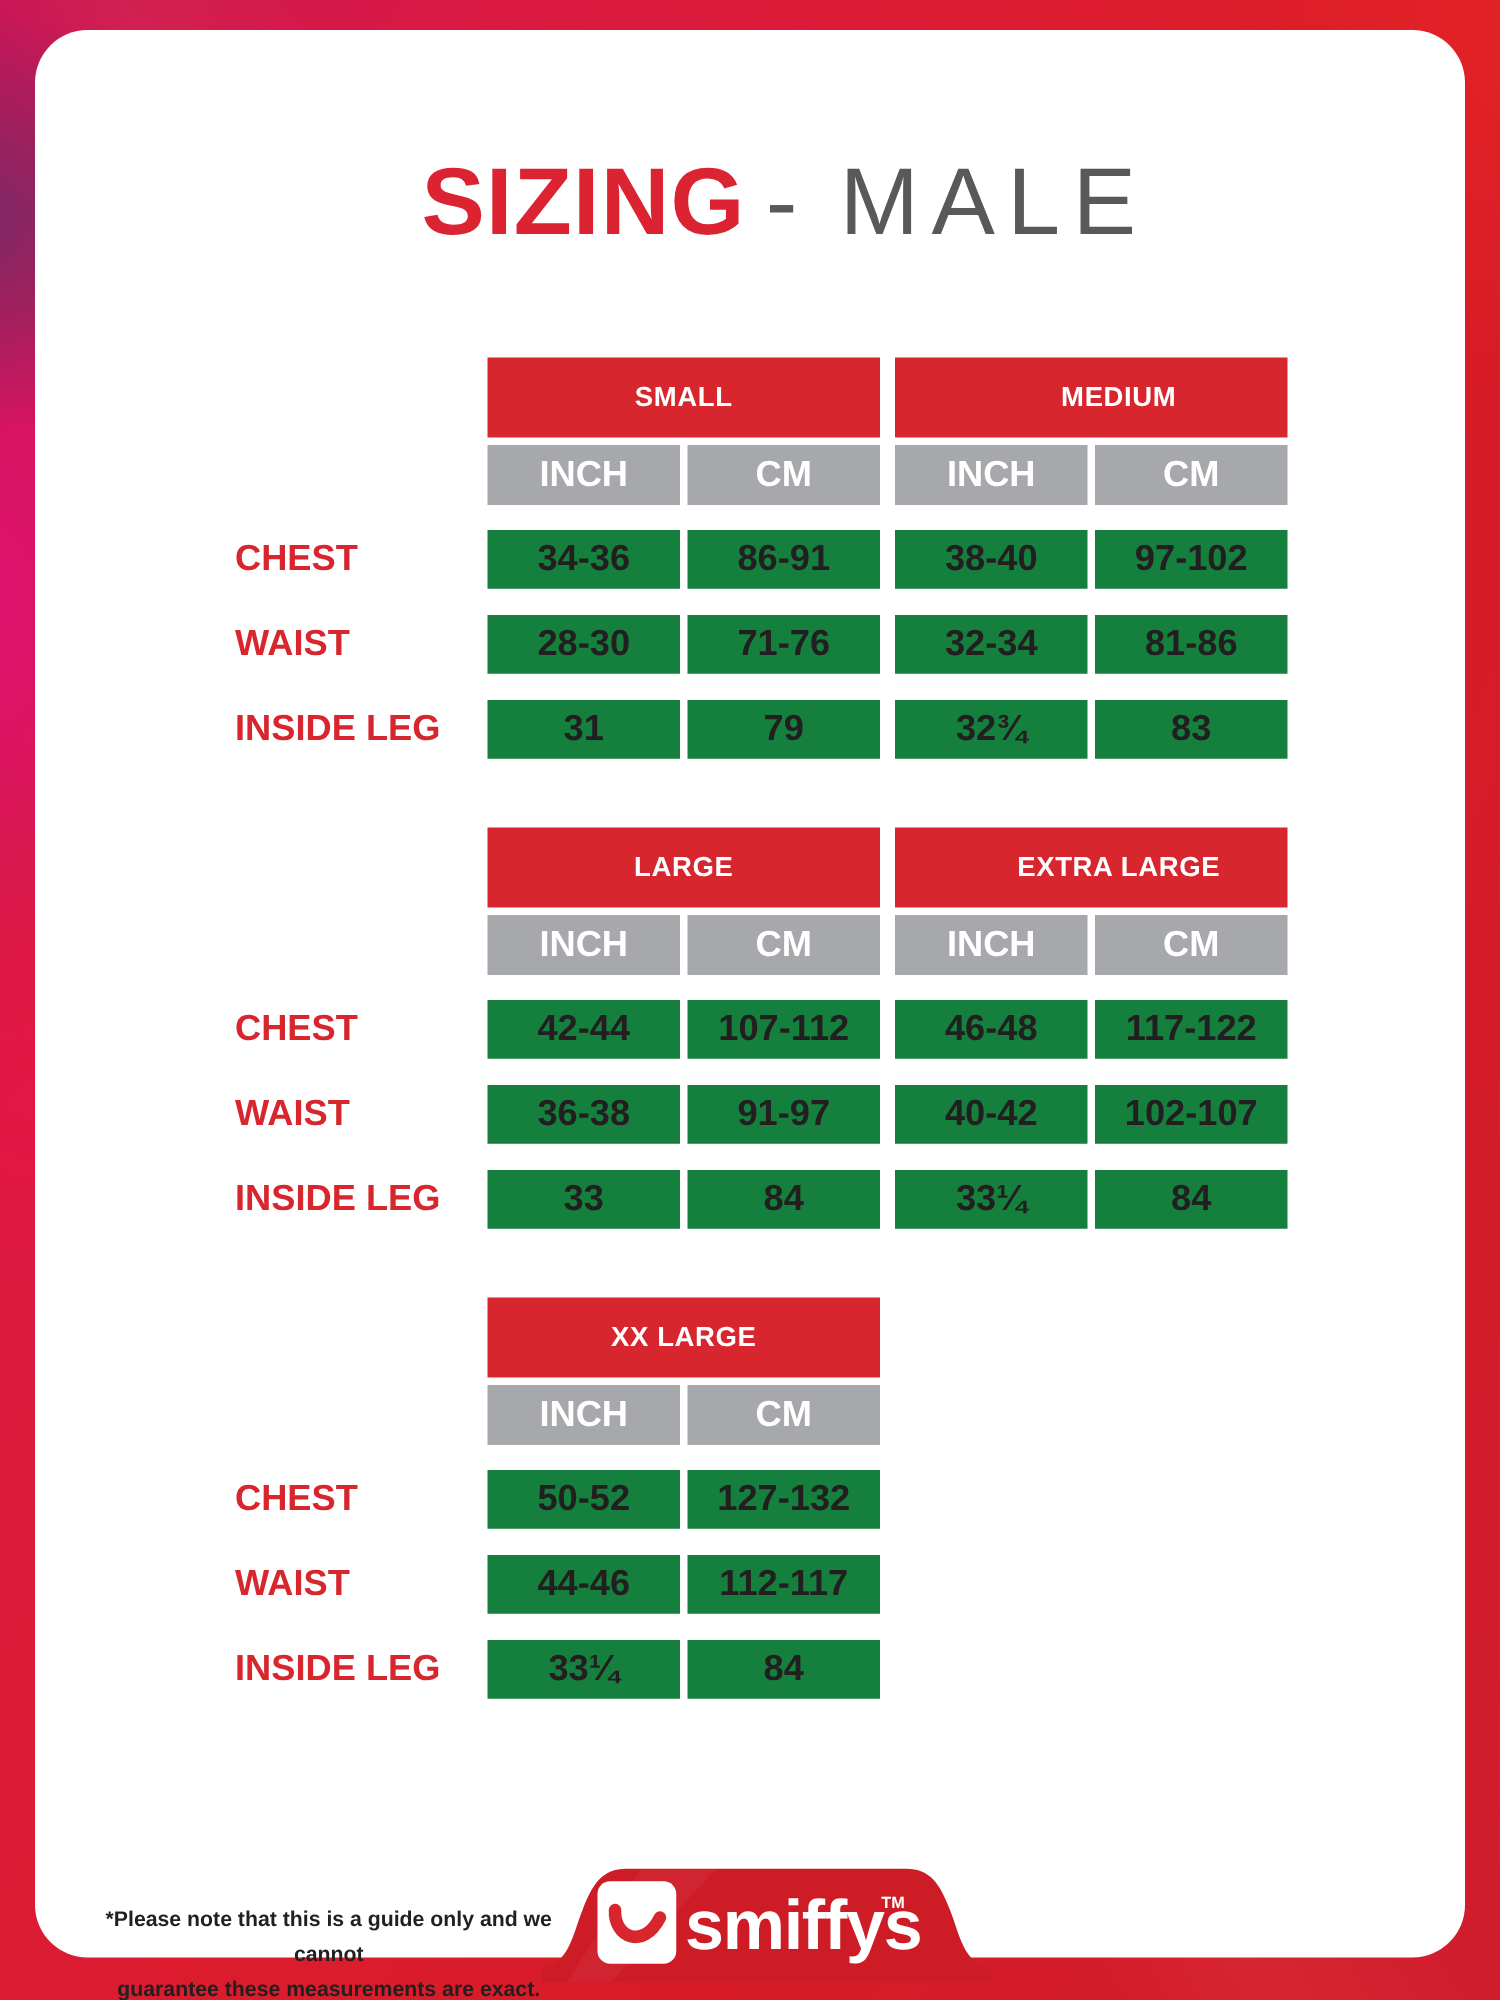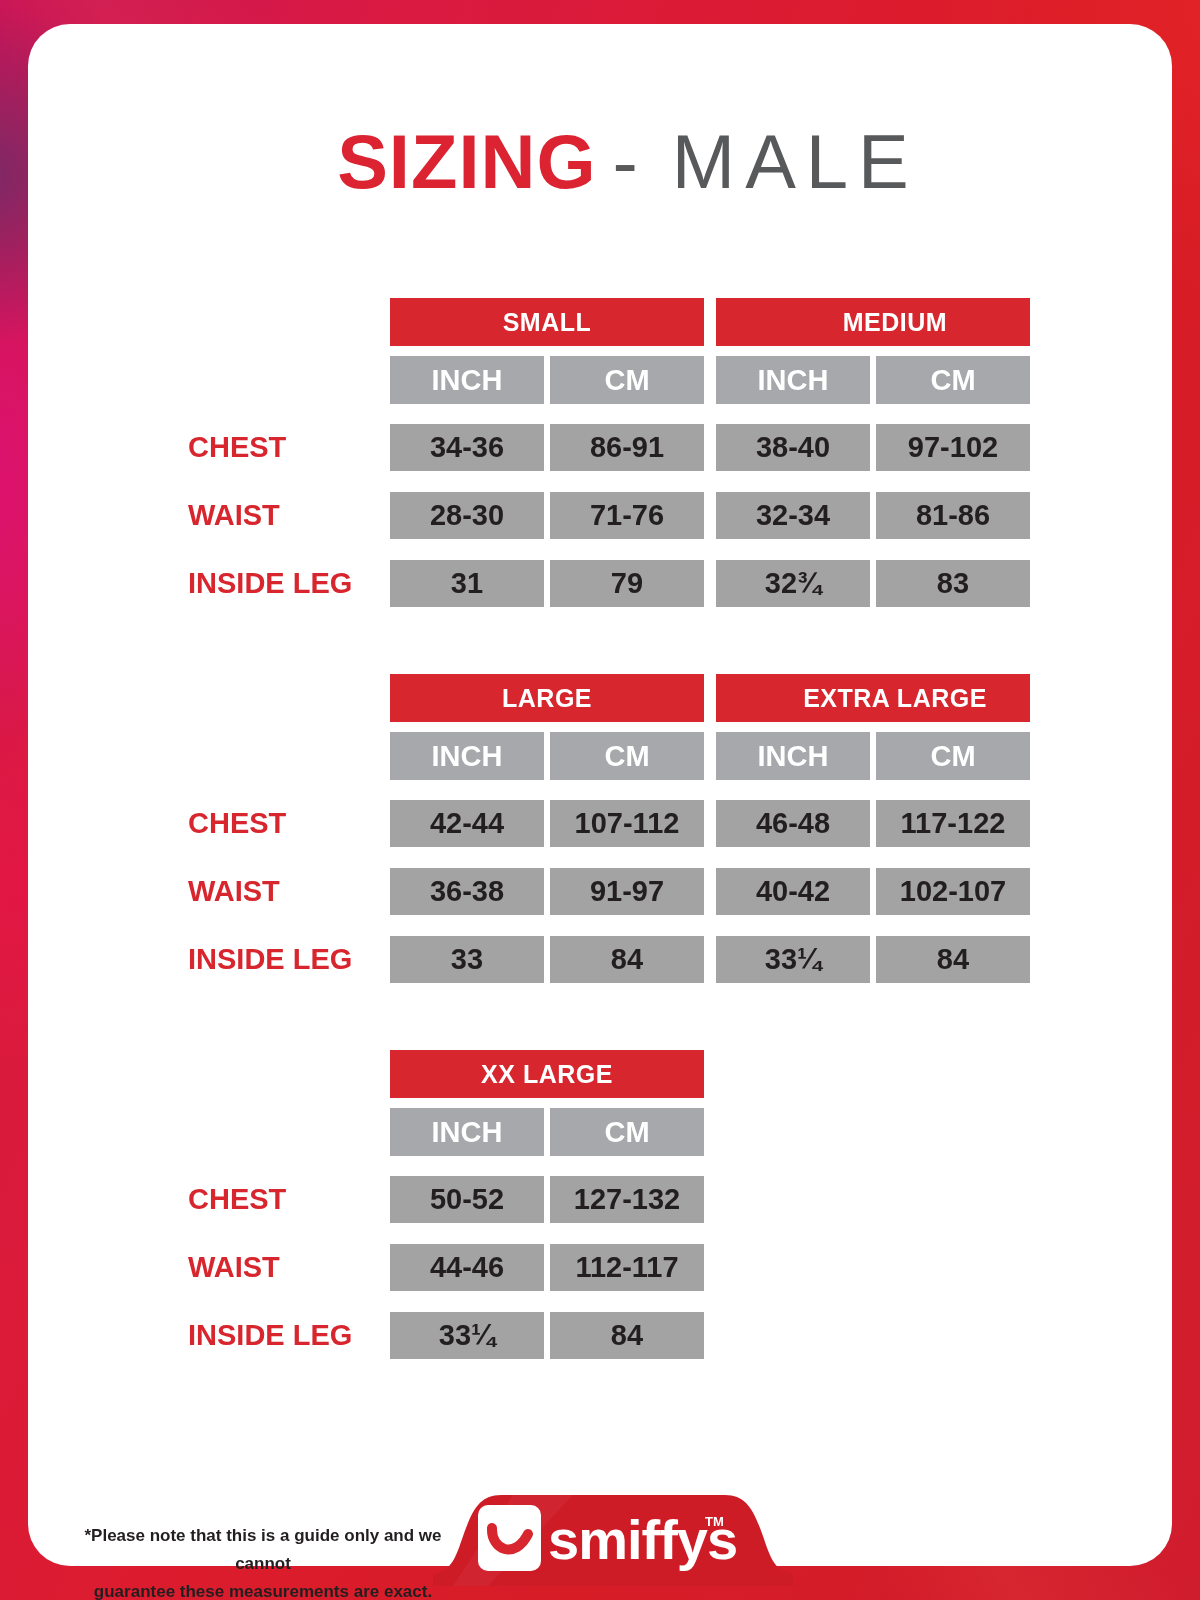--- a/index.html
+++ b/index.html
@@ -29,33 +29,32 @@
   }
   .title .t-red{ color:#db2332; font-weight:800; letter-spacing:1px; }
   .title .t-sep{ color:#58595b; font-weight:400; margin:0 16px; }
   .title .t-gray{ color:#58595b; font-weight:400; letter-spacing:10px;margin-left:18px; }
 
   
   .tbl{ position:absolute; left:0; width:1200px; height:321px; }
   .tbl-0{ top:262px; } .tbl-1{ top:638px; } .tbl-2{ top:1014px; }
 
   .hdr{
-    position:absolute; top:0; height:48px; background:#d7262e; color:#fff;
-    font-weight:700; font-size:25px; display:flex; align-items:center; justify-content:center;
+    position:absolute; top:0; height:64px; background:#d7262e; color:#fff;
+    font-weight:700; font-size:22px; display:flex; align-items:center; justify-content:center;
     letter-spacing:0.5px;
-    margin-top:12px;
   }
   .hA{ left:362px; width:314px; } .hB{ left:688px; width:314px;padding-left:44px; }
 
   .unit{
     position:absolute; top:70px; height:48px; background:#a6a8ab; color:#fff;
     font-weight:700; font-size:29px; display:flex; align-items:center; justify-content:center;
   }
   .cell{
-    position:absolute; height:47px; background:#a3a3a3; color:#231f20;
+    position:absolute; height:47px; background:#15803d; color:#231f20;
     font-weight:700; font-size:29px; display:flex; align-items:center; justify-content:center;
   }
   .c1{ left:362px; width:154px; } .c2{ left:522px; width:154px; }
   .c3{ left:688px; width:154px; } .c4{ left:848px; width:154px; }
   .r1{ top:138px; } .r2{ top:206px;text-align:center; } .r3{ top:274px; }
 
   .rlabel{
     position:absolute; left:160px; width:200px; height:47px; color:#d7262e;
     font-weight:700; font-size:29px; display:flex; align-items:center; white-space:nowrap;
   }

